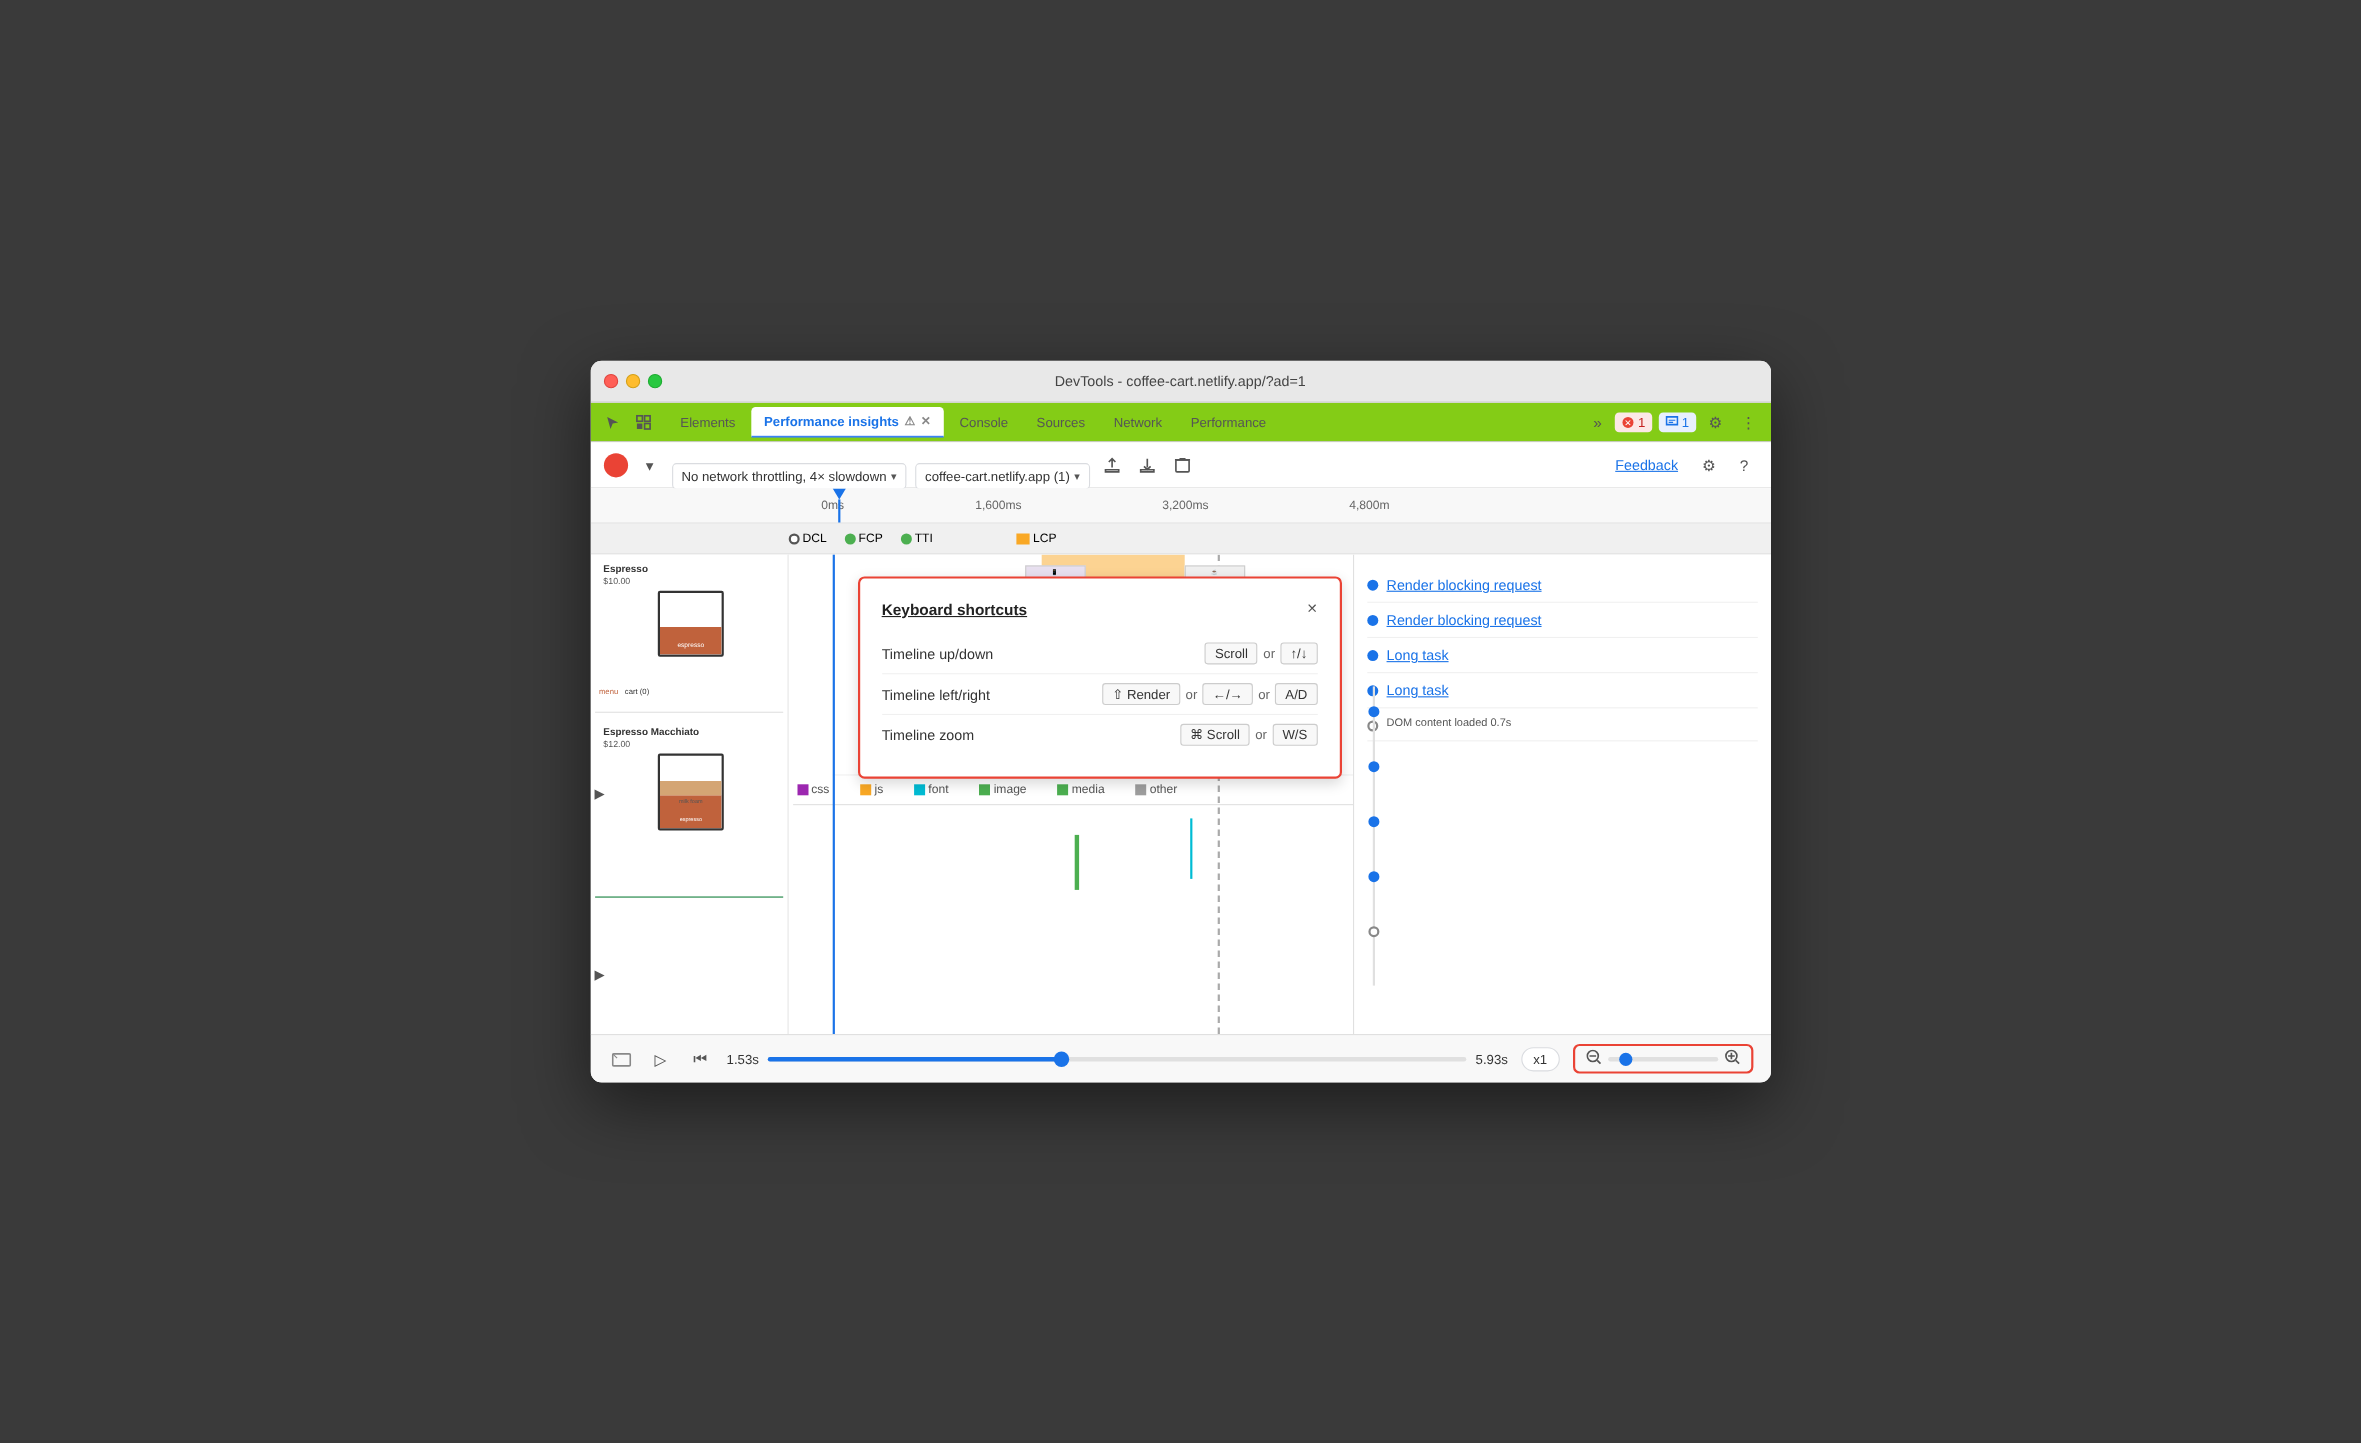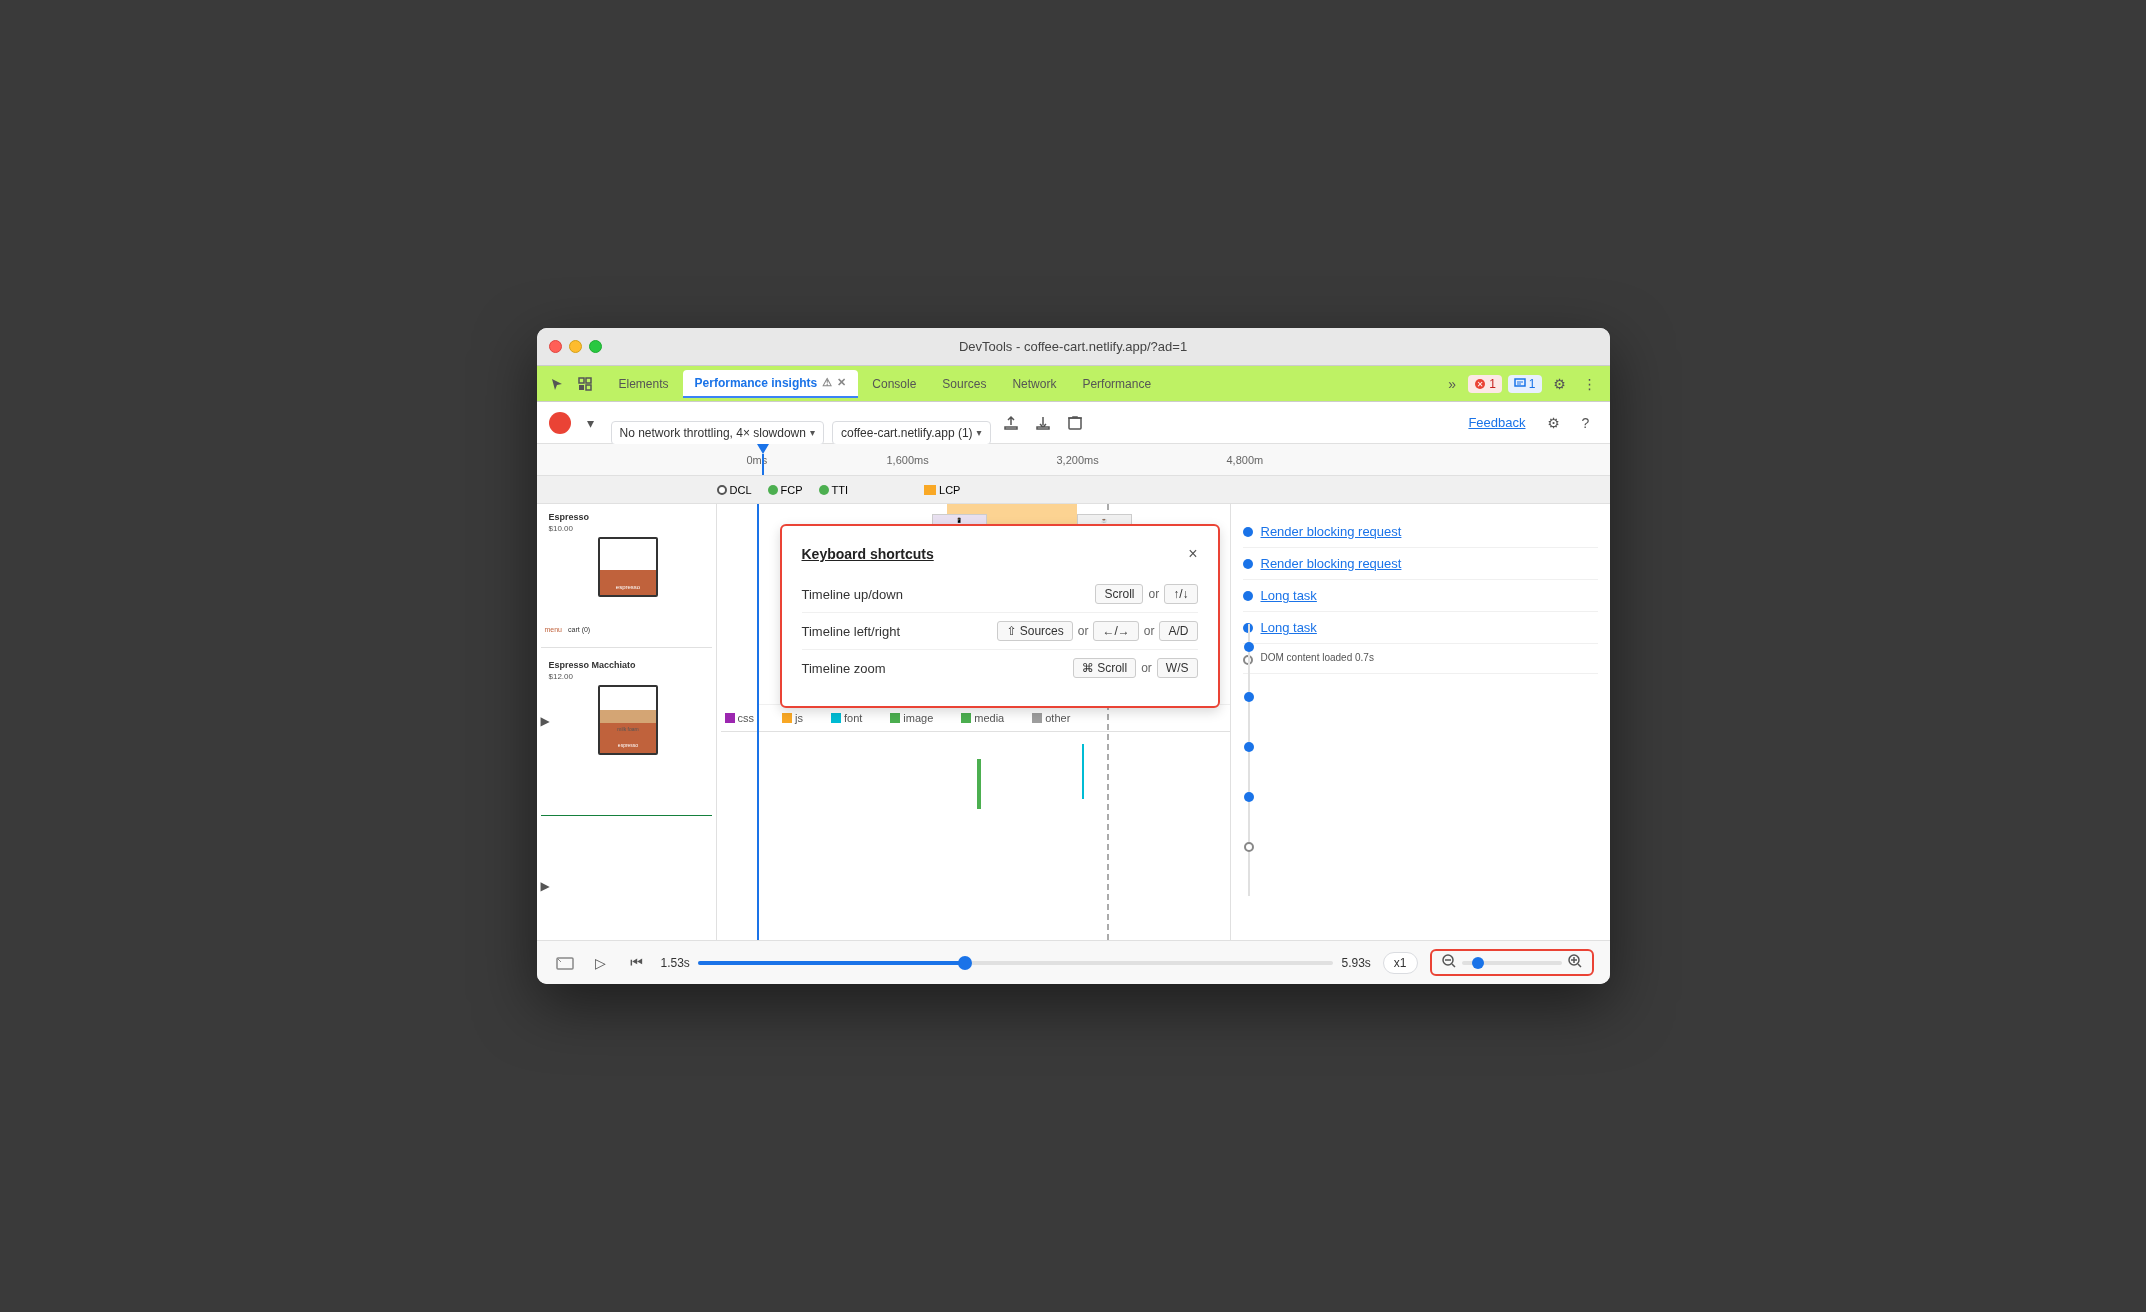--- a/index.html
+++ b/index.html
@@ -46,21 +46,21 @@
     .title-text {
       position: absolute;
       left: 50%;
       transform: translateX(-50%);
       font-size: 13px;
       color: #444;
       font-weight: 500;
     }
     
     .tab-bar {
-      background: #bef264;
+      background: #84cc16;
       height: 36px;
       display: flex;
       align-items: center;
       padding: 0 8px;
       border-bottom: 1px solid #ccc;
       gap: 2px;
     }
     .tab-bar-left {
       display: flex;
       align-items: center;
@@ -703,21 +703,21 @@
             <span class="shortcut-label">Timeline up/down</span>
             <div class="shortcut-keys">
               <span class="key-chip">Scroll</span>
               <span class="key-or">or</span>
               <span class="key-chip">↑/↓</span>
             </div>
           </div>
           <div class="shortcut-row">
             <span class="shortcut-label">Timeline left/right</span>
             <div class="shortcut-keys">
-              <span class="key-chip">⇧ Sources</span>
+              <span class="key-chip">⇧ Render</span>
               <span class="key-or">or</span>
               <span class="key-chip">←/→</span>
               <span class="key-or">or</span>
               <span class="key-chip">A/D</span>
             </div>
           </div>
           <div class="shortcut-row">
             <span class="shortcut-label">Timeline zoom</span>
             <div class="shortcut-keys">
               <span class="key-chip">⌘ Scroll</span>

